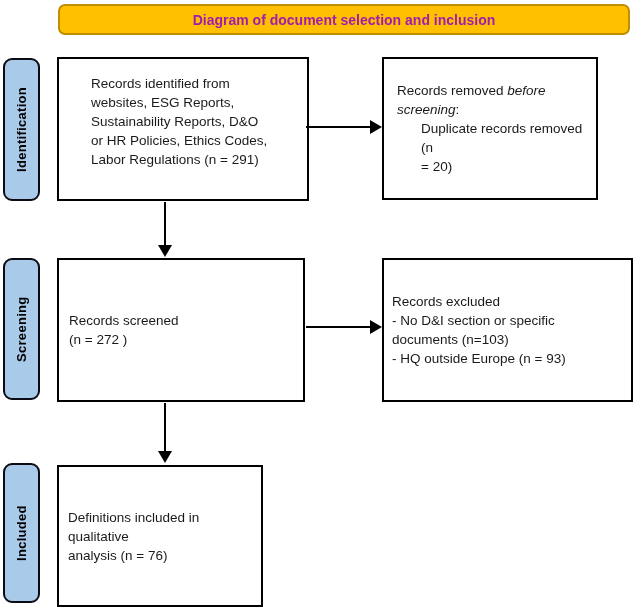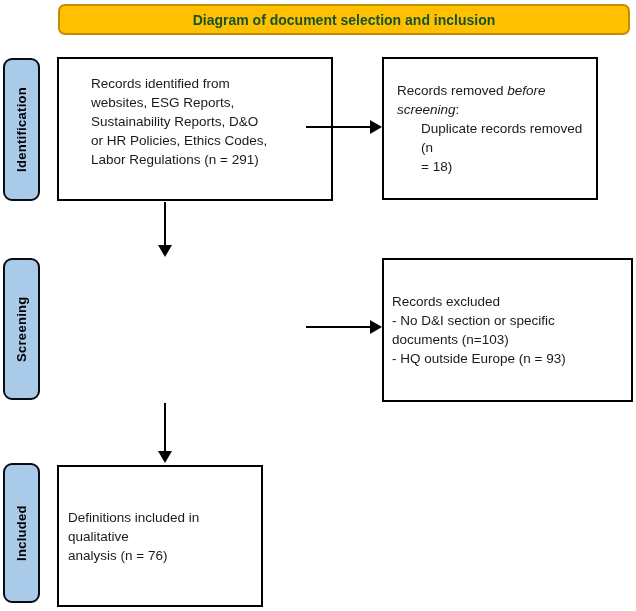--- a/index.html
+++ b/index.html
@@ -24,21 +24,21 @@
     height: 31px;
     box-sizing: border-box;
     background: var(--gold, #FFC000);
     border: 2px solid var(--gold_border, #BF8F00);
     border-radius: 7px;
     display: flex;
     align-items: center;
     justify-content: center;
     font-size: 14px;
     font-weight: 700;
-    color: #14532d;
+    color: #a21caf;
   }
   .stage {
     position: absolute;
     box-sizing: border-box;
     background: var(--blue, #AACAEA);
     border: 2px solid var(--blue_border, #0b0b14);
     border-radius: 9px;
     display: flex;
     align-items: center;
     justify-content: center;
@@ -57,21 +57,21 @@
     position: absolute;
     box-sizing: border-box;
     background: #ffffff;
     border: 2px solid #000000;
     display: flex;
     align-items: center;
     font-size: 13.5px;
     line-height: 19px;
   }
   .box-text { white-space: pre-wrap; }
-  .box-identified { left: 57px;  top: 57px;  width: 276px; height: 144px; padding: 6px 6px 22px 32px; }
+  .box-identified { left: 57px;  top: 57px;  width: 252px; height: 144px; padding: 6px 6px 22px 32px; }
   .box-removed    { left: 382px; top: 57px;  width: 216px; height: 143px; padding: 6px 4px 6px 13px; }
   .box-screened   { left: 57px;  top: 258px; width: 248px; height: 144px; padding: 6px 6px 6px 10px; }
   .box-excluded   { left: 382px; top: 258px; width: 251px; height: 144px; padding: 6px 4px 6px 8px; }
   .box-included   { left: 57px;  top: 465px; width: 206px; height: 142px; padding: 6px 6px 6px 9px; }
   .indent { margin-left: 24px; }
   em { font-style: italic; }
 
   .arrow-line-h {
     position: absolute;
     height: 2px;
@@ -120,23 +120,27 @@
     <div class="box-text">Records identified from
 websites, ESG Reports,
 Sustainability Reports, D&amp;O
 or HR Policies, Ethics Codes,
 Labor Regulations (n = 291)</div>
   </div>
 
   <div class="box box-removed">
     <div class="box-text"><span>Records removed </span><em>before
 screening</em><span>:</span><div class="indent">Duplicate records removed  (n
-= 18)</div></div>
+= 20)</div></div>
   </div>
 
+  <div class="box box-screened">
+    <div class="box-text">Records screened
+(n = 272 )</div>
+  </div>
 
   <div class="box box-excluded">
     <div class="box-text">Records excluded
 - No D&amp;I section or specific
 documents (n=103)
 - HQ outside Europe (n = 93)</div>
   </div>
 
   <div class="box box-included">
     <div class="box-text">Definitions included in qualitative

